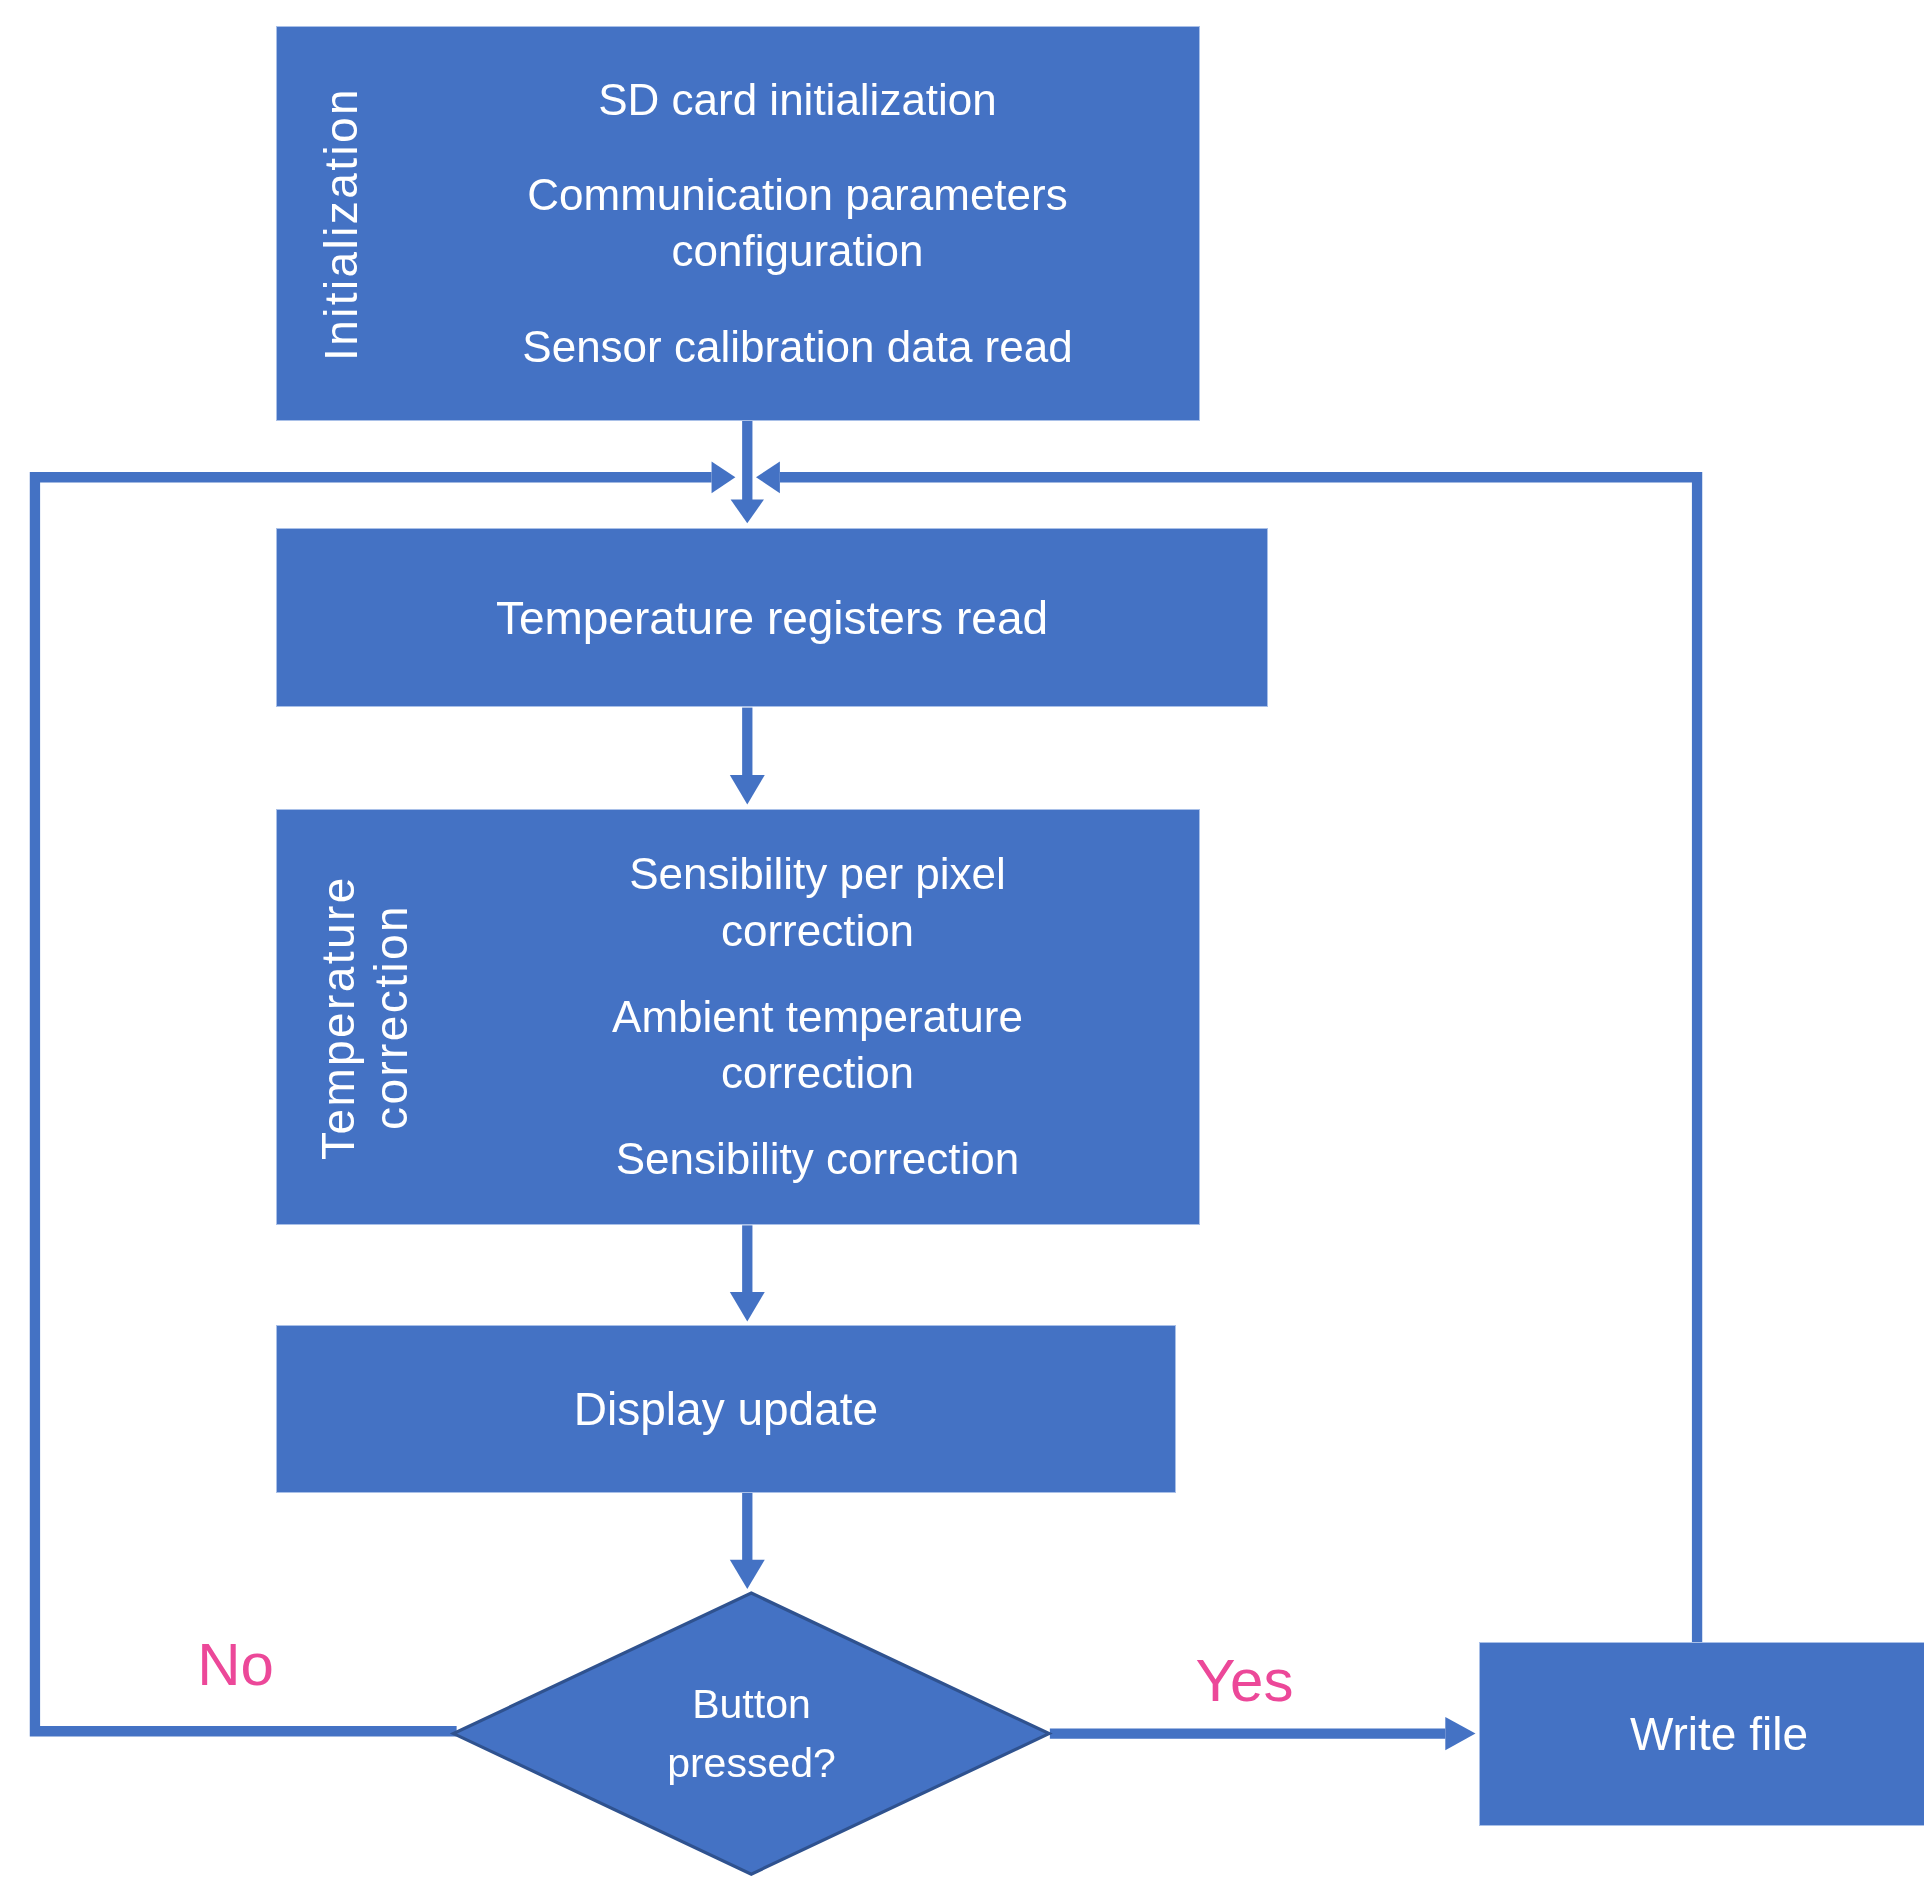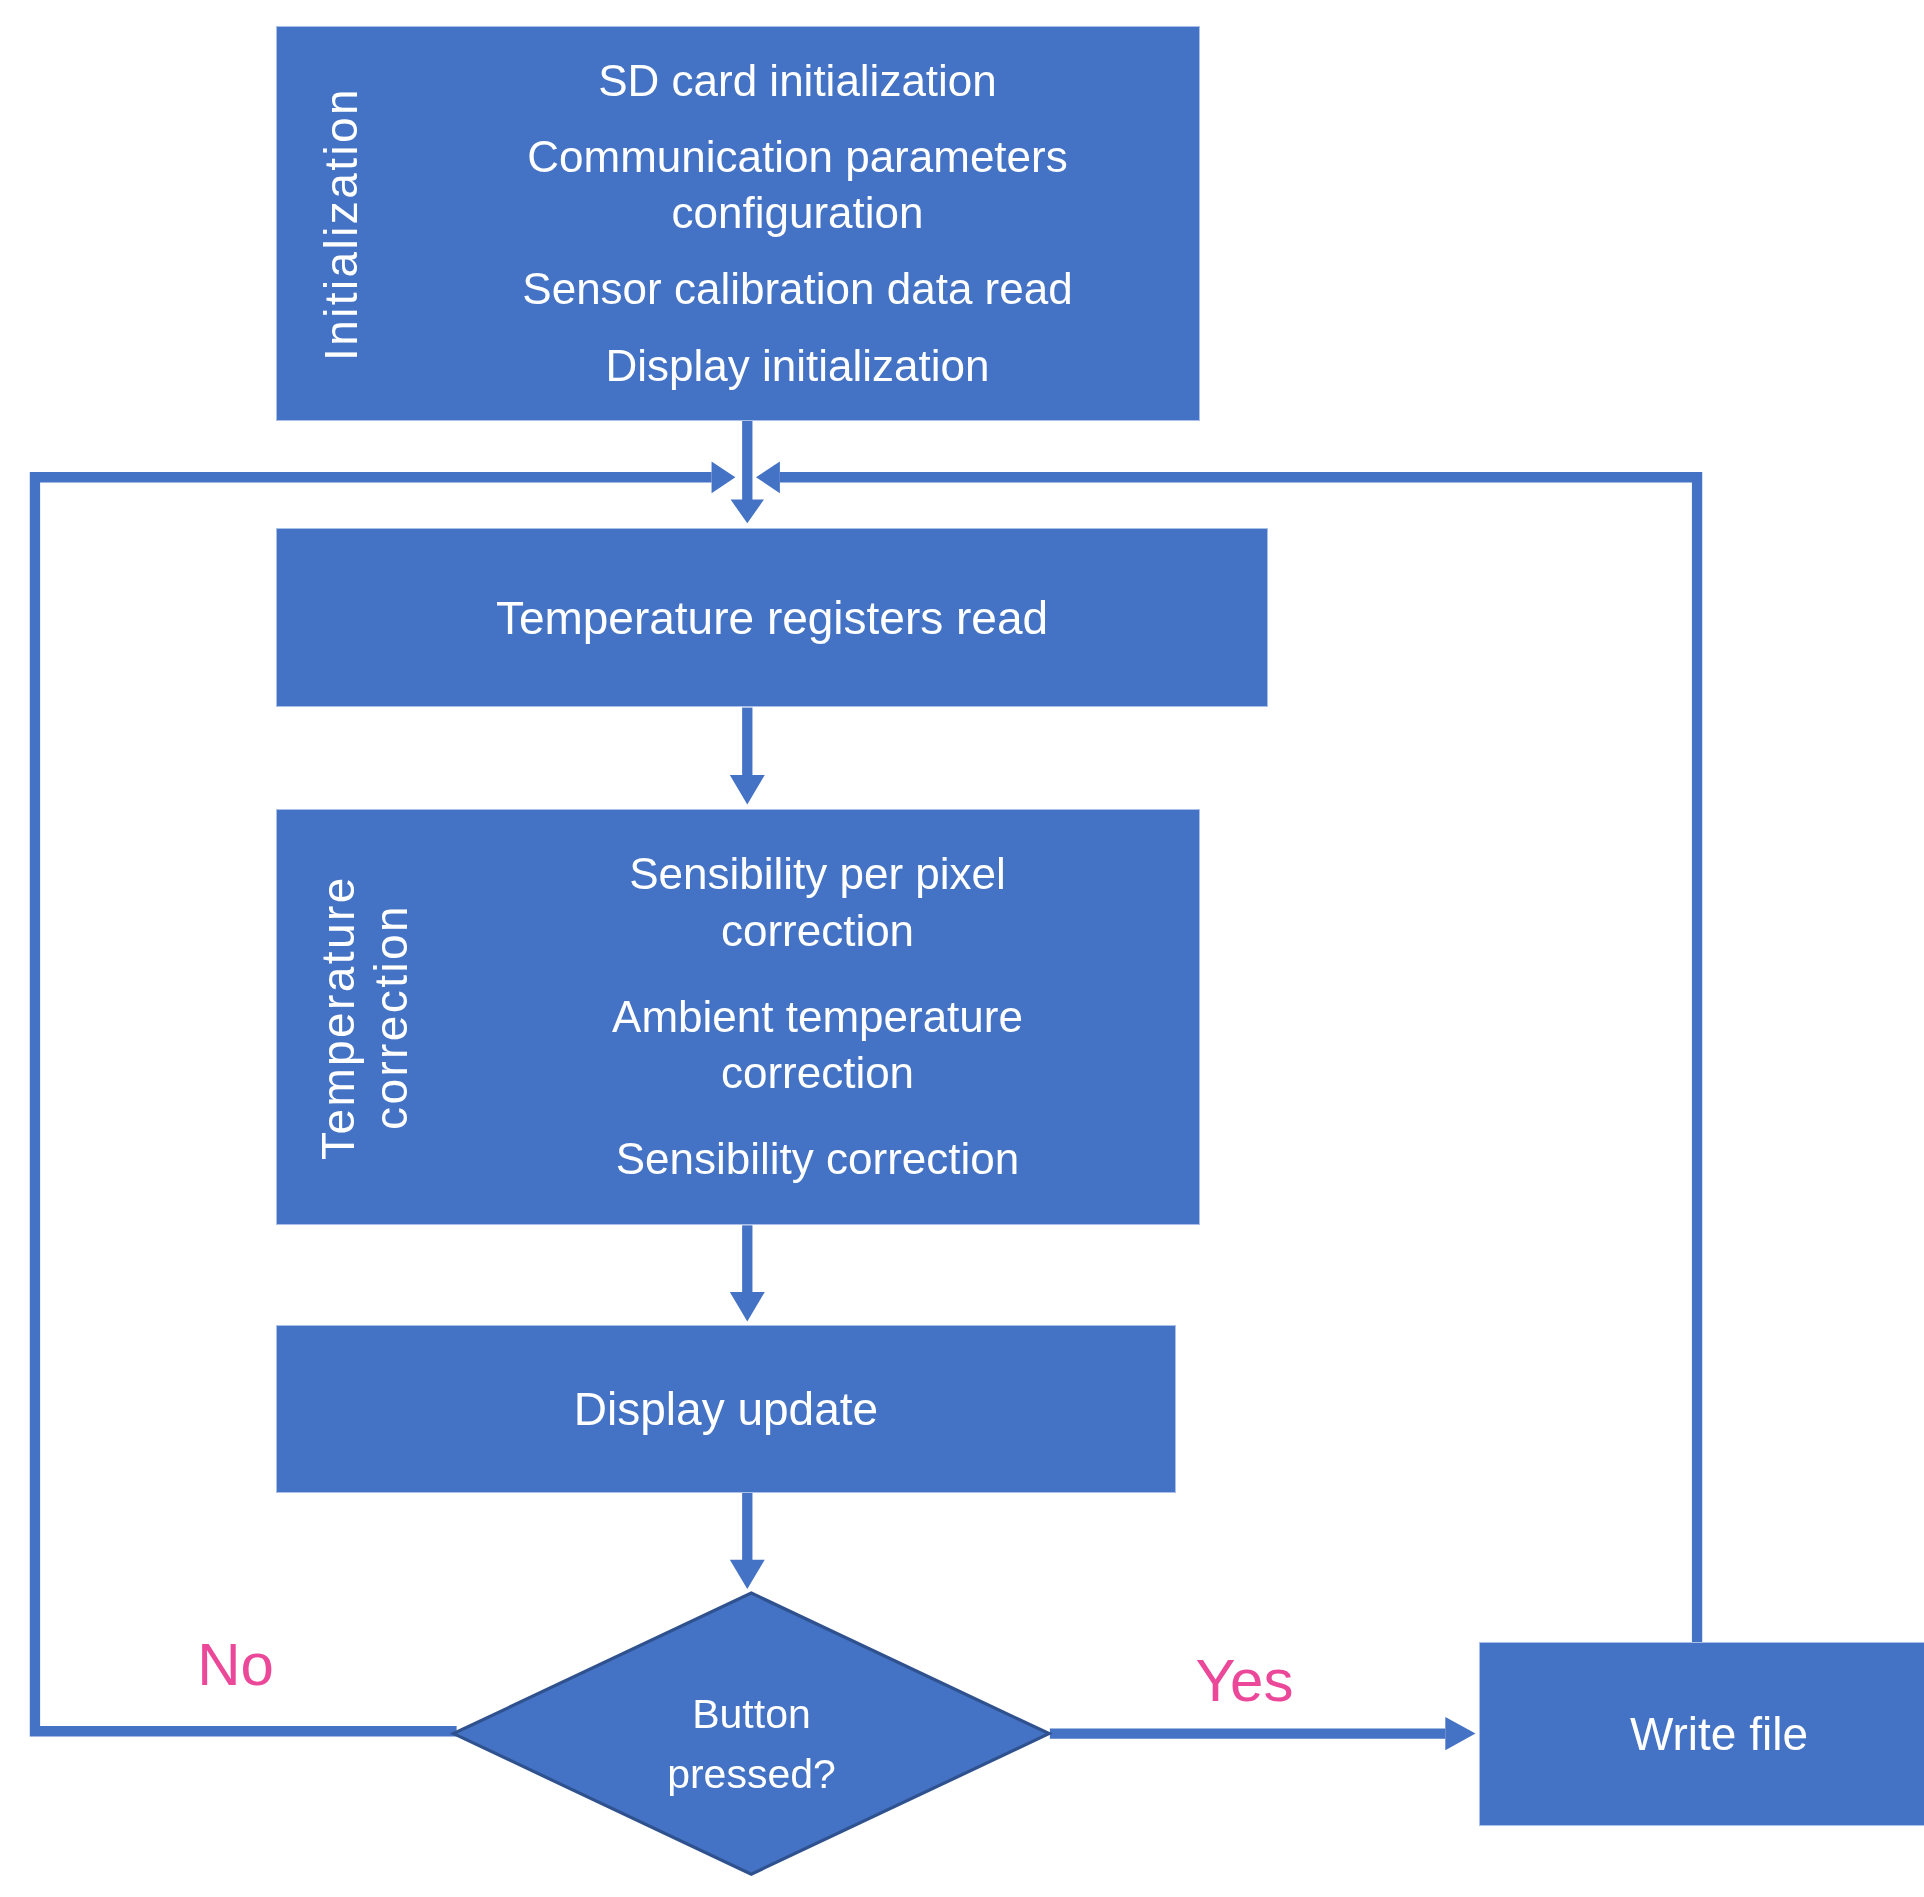--- a/index.html
+++ b/index.html
@@ -21,21 +21,21 @@
   .side-label{
     position:absolute;left:4.8px;top:0;bottom:0;width:119px;display:flex;align-items:center;justify-content:center;
   }
   .side-label span{
     writing-mode:vertical-rl;transform:rotate(180deg);font-size:46px;letter-spacing:2.4px;
     line-height:1.15;text-align:center;color:#ffffff;
   }
   .single-line{font-size:46px;}
   .decision-text{
     position:absolute;left:553px;top:1664px;width:397px;height:140px;
-    display:flex;align-items:flex-end;justify-content:center;text-align:center;
+    display:flex;align-items:center;justify-content:center;text-align:center;
     color:#ffffff;font-size:41px;line-height:1.45;
   }
   .decision-text span{display:inline-block;max-width:238px;}
   .edge-label{
     position:absolute;color:#ec4899;font-size:60px;display:flex;align-items:center;justify-content:center;
   }
   #edge-label-no{left:156px;top:1626px;width:159px;height:76px;}
   #edge-label-yes{left:1161px;top:1642px;width:167px;height:76px;}
 </style>
 </head>
@@ -74,21 +74,20 @@
   </svg>
 
   <div class="node" style="left:276px;top:26px;width:924px;height:395px;">
     <div class="side-label">
       <span>Initialization</span>
     </div>
     <div class="content" style="margin-left:119px;">
       <div class="item">SD card initialization</div>
       <div class="item">Communication parameters configuration</div>
       <div class="item">Sensor calibration data read</div>
-      <div class="item">Display initialization</div>
     </div>
   </div>
 
   <div class="node" style="left:276px;top:528px;width:992px;height:179px;">
     <div class="single-line">Temperature registers read</div>
   </div>
 
   <div class="node grouped" style="left:276px;top:809px;width:924px;height:416px;">
     <div class="side-label" style="width:167px;">
       <span style="max-height:373px;">Temperature correction</span>

